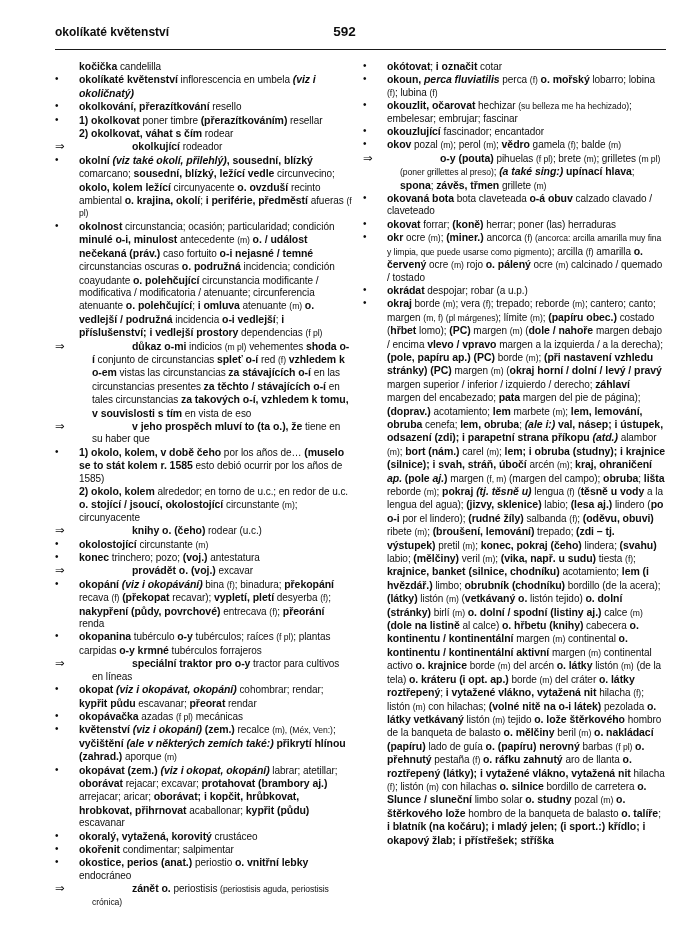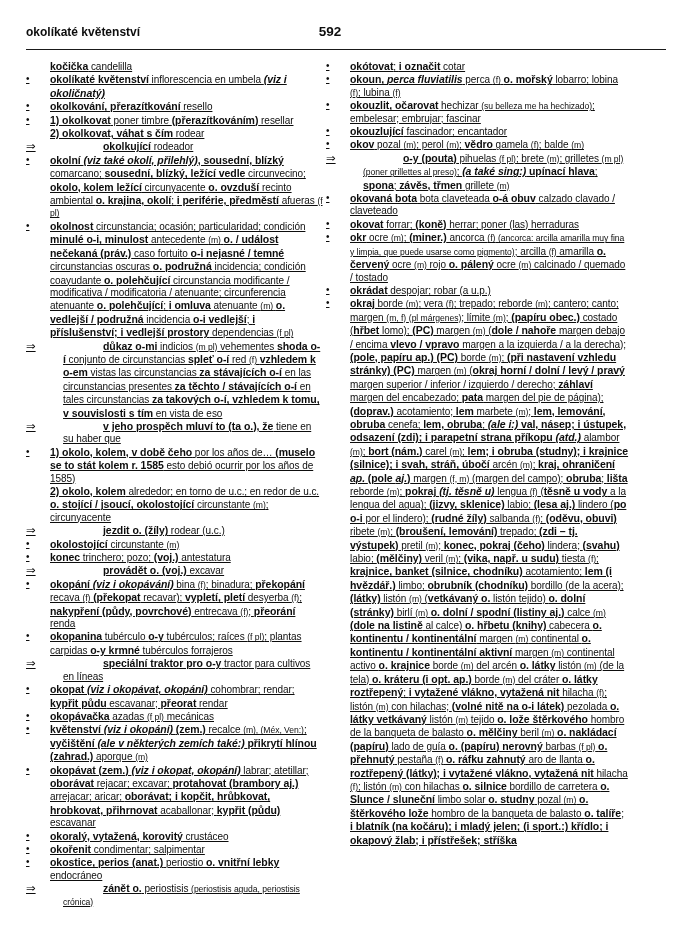--- a/index.html
+++ b/index.html
@@ -7,31 +7,31 @@
     position: relative;
     width: 700px; height: 947px;
     margin: 0 auto;
     background: #ffffff;
     color: #0d0d0d;
     font-family: "Liberation Sans", sans-serif;
     font-size: 10px;
     line-height: 12.4px;
     letter-spacing: -0.05px;
     box-sizing: border-box;
-    padding: 26px 34px 0 26px;
+    padding: 26px 34px 0 55px;
     overflow: hidden;
   }
   .header { position: relative; height: 16px; }
   .running-title { font-weight: bold; font-size: 12px; letter-spacing: 0; }
   .page-number {
     position: absolute; left: 0; right: 32px; top: 0;
     text-align: center; font-weight: bold; font-size: 13.5px;
   }
   .rule { border-bottom: 1.7px solid #1a1a1a; margin-top: 7px; }
-  .columns { display: flex; gap: 3px; margin-top: 10px; text-decoration: underline; }
+  .columns { display: flex; gap: 11px; margin-top: 10px; }
   .col { width: 297px; flex: none; }
   .col.right { width: 303px; }
   .entry { display: flex; align-items: flex-start; }
   .marker { width: 24px; flex: none; font-size: 10px; }
   .entry.arrow .marker { font-size: 11.5px; line-height: 12.4px; }
   .body { flex: 1; min-width: 0; }
   .entry.arrow .body { text-indent: 40px; margin-left: 13px; }
   b, .bi { font-size: 10.5px; }
   .bi { font-weight: bold; font-style: italic; }
   .sm { font-size: 8.6px; }
@@ -82,21 +82,21 @@
         <div class="entry arrow">
           <span class="marker">⇒</span>
           <span class="body"><b>v jeho prospěch mluví to (ta o.), že</b> tiene en su haber que</span>
         </div>
         <div class="entry">
           <span class="marker">•</span>
           <span class="body"><b>1) okolo, kolem, v době čeho</b> por los años de… <b>(muselo se to stát kolem r. 1585</b> esto debió ocurrir por los años de 1585)<br><b>2) okolo, kolem</b> alrededor; en torno de u.c.; en redor de u.c. <b>o. stojící / jsoucí, okolostojící</b> circunstante <span class="sm">(m)</span>; circunyacente</span>
         </div>
         <div class="entry arrow">
           <span class="marker">⇒</span>
-          <span class="body"><b>jezdit o. (žíly)</b> rodear (u.c.)</span>
+          <span class="body"><b>knihy o. (čeho)</b> rodear (u.c.)</span>
         </div>
         <div class="entry">
           <span class="marker">•</span>
           <span class="body"><b>okolostojící</b> circunstante <span class="sm">(m)</span></span>
         </div>
         <div class="entry">
           <span class="marker">•</span>
           <span class="body"><b>konec</b> trinchero; pozo; <b>(voj.)</b> antestatura</span>
         </div>
         <div class="entry arrow">

